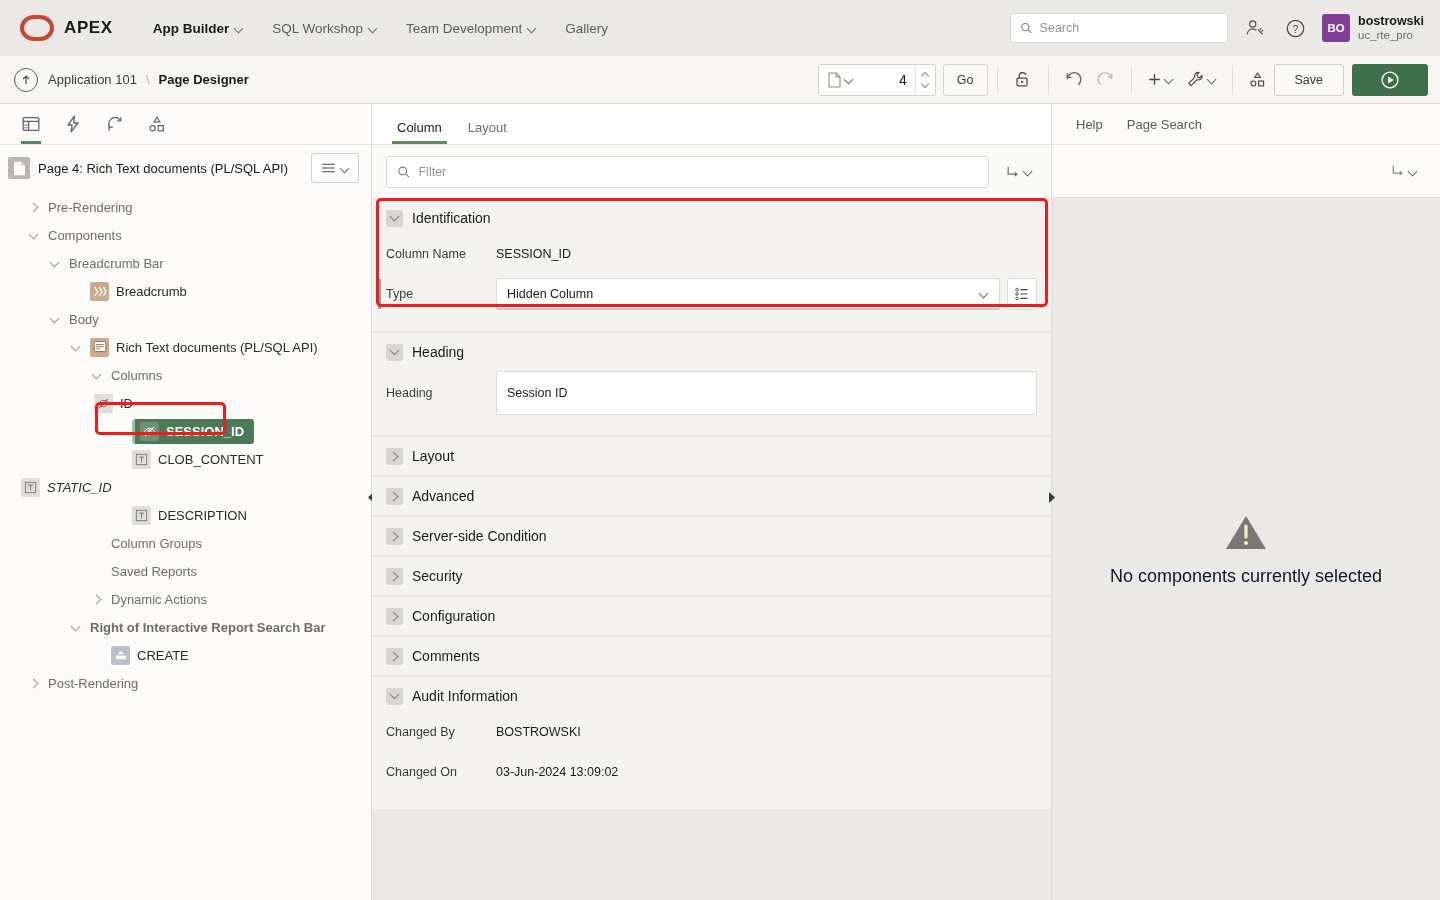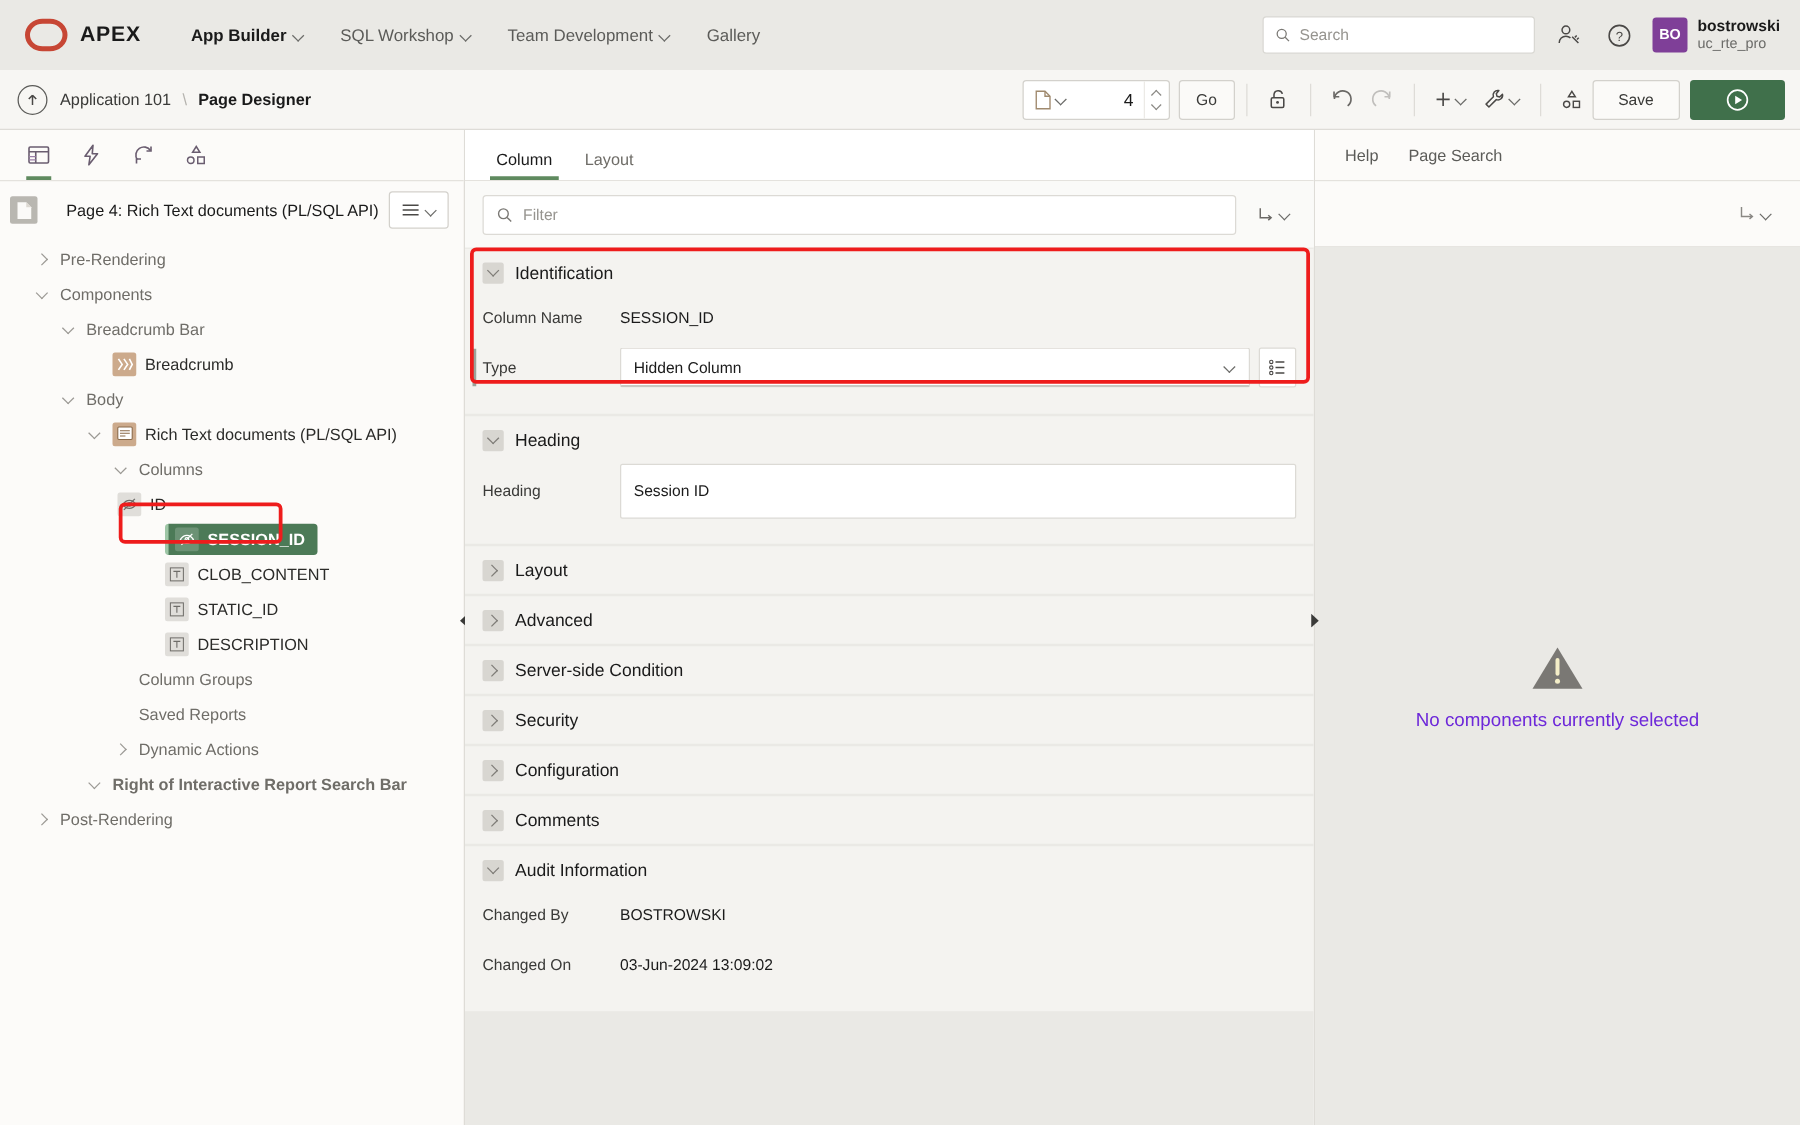--- a/index.html
+++ b/index.html
@@ -123,21 +123,20 @@
 
   
   .designer {
     display: flex; width: 1440px; height: 796px; background: #fff;
   }
   
   .left-panel {
     width: 372px; height: 100%; background: #fcfbf9;
     border-right: 1px solid #dedcd7; display: flex; flex-direction: column;
     position: relative;
-    text-align: right;
   }
   .icon-tabs {
     height: 41px; display: flex; align-items: center; gap: 8px;
     padding: 0 14px; border-bottom: 1px solid #e4e2dd; background: #fcfbf9;
   }
   .icon-tab {
     width: 34px; height: 40px; display: flex; align-items: center; justify-content: center;
     cursor: pointer; position: relative;
   }
   .icon-tab.active::after {
@@ -288,21 +287,21 @@
   }
   .rtab { padding: 6px 10px; font-size: 13px; color: #5b5b58; cursor: pointer; }
   .rtoolbar {
     height: 53px; background: #fcfbf9; display: flex; align-items: center;
     justify-content: flex-end; padding: 0 14px; border-bottom: 1px solid #e0ded9;
   }
   .rbody {
     flex: 1; display: flex; flex-direction: column; align-items: center;
     justify-content: center; gap: 14px; background: #eae9e5;
   }
-  .empty-text { font-size: 15px; color: #6d28d9; }
+  .empty-text { font-size: 18px; color: #0f172a; }
 </style>
 </head>
 <body>
 
 <div class="app-header">
   <div class="brand">
     <div class="brand-mark"></div>
     <div class="brand-name">APEX</div>
   </div>
   <div class="main-nav">
@@ -564,21 +563,21 @@
           <span style="display: inline-flex; align-items: center; gap: 7px;">
             <span class="ticon muted">
               <svg width="13" height="13" viewBox="0 0 16 16">
                 <rect x="1.6" y="1.6" width="12.8" height="12.8" fill="none" stroke="#6e6c68" stroke-width="1"></rect>
                 <path d="M4.6 5h6.8M8 5v6.4" stroke="#6e6c68" stroke-width="1.1"></path>
               </svg>
             </span>
             <span class="tlabel dark">CLOB_CONTENT</span>
           </span>
         </div>
-        <div class="tnode" style="padding-left: 111px;">
+        <div class="tnode" style=" font-style: italic;">
           <span class="twist "></span>
           <span style="display: inline-flex; align-items: center; gap: 7px;">
             <span class="ticon muted">
               <svg width="13" height="13" viewBox="0 0 16 16">
                 <rect x="1.6" y="1.6" width="12.8" height="12.8" fill="none" stroke="#6e6c68" stroke-width="1"></rect>
                 <path d="M4.6 5h6.8M8 5v6.4" stroke="#6e6c68" stroke-width="1.1"></path>
               </svg>
             </span>
             <span class="tlabel dark">STATIC_ID</span>
           </span>
@@ -610,20 +609,32 @@
         <div class="tnode" style="padding-left: 90px;">
           <span class="twist closed"></span>
           <span style="display: inline-flex; align-items: center; gap: 7px;">
             <span class="tlabel">Dynamic Actions</span>
           </span>
         </div>
         <div class="tnode" style="padding-left: 69px; font-weight: bold;">
           <span class="twist open"></span>
           <span style="display: inline-flex; align-items: center; gap: 7px;">
             <span class="tlabel">Right of Interactive Report Search Bar</span>
+          </span>
+        </div>
+        <div class="tnode" style="padding-left: 90px;">
+          <span class="twist "></span>
+          <span style="display: inline-flex; align-items: center; gap: 7px;">
+            <span class="ticon steel">
+              <svg width="14" height="13" viewBox="0 0 16 14">
+                <path d="M8 1.6l3.4 3.6H4.6z" fill="#fff"></path>
+                <rect x="2" y="7" width="12" height="4.4" rx="2.2" fill="#fff"></rect>
+              </svg>
+            </span>
+            <span class="tlabel dark">CREATE</span>
           </span>
         </div>
         <div class="tnode" style="padding-left: 27px;">
           <span class="twist closed"></span>
           <span style="display: inline-flex; align-items: center; gap: 7px;">
             <span class="tlabel">Post-Rendering</span>
           </span>
         </div>
       </div>
 

